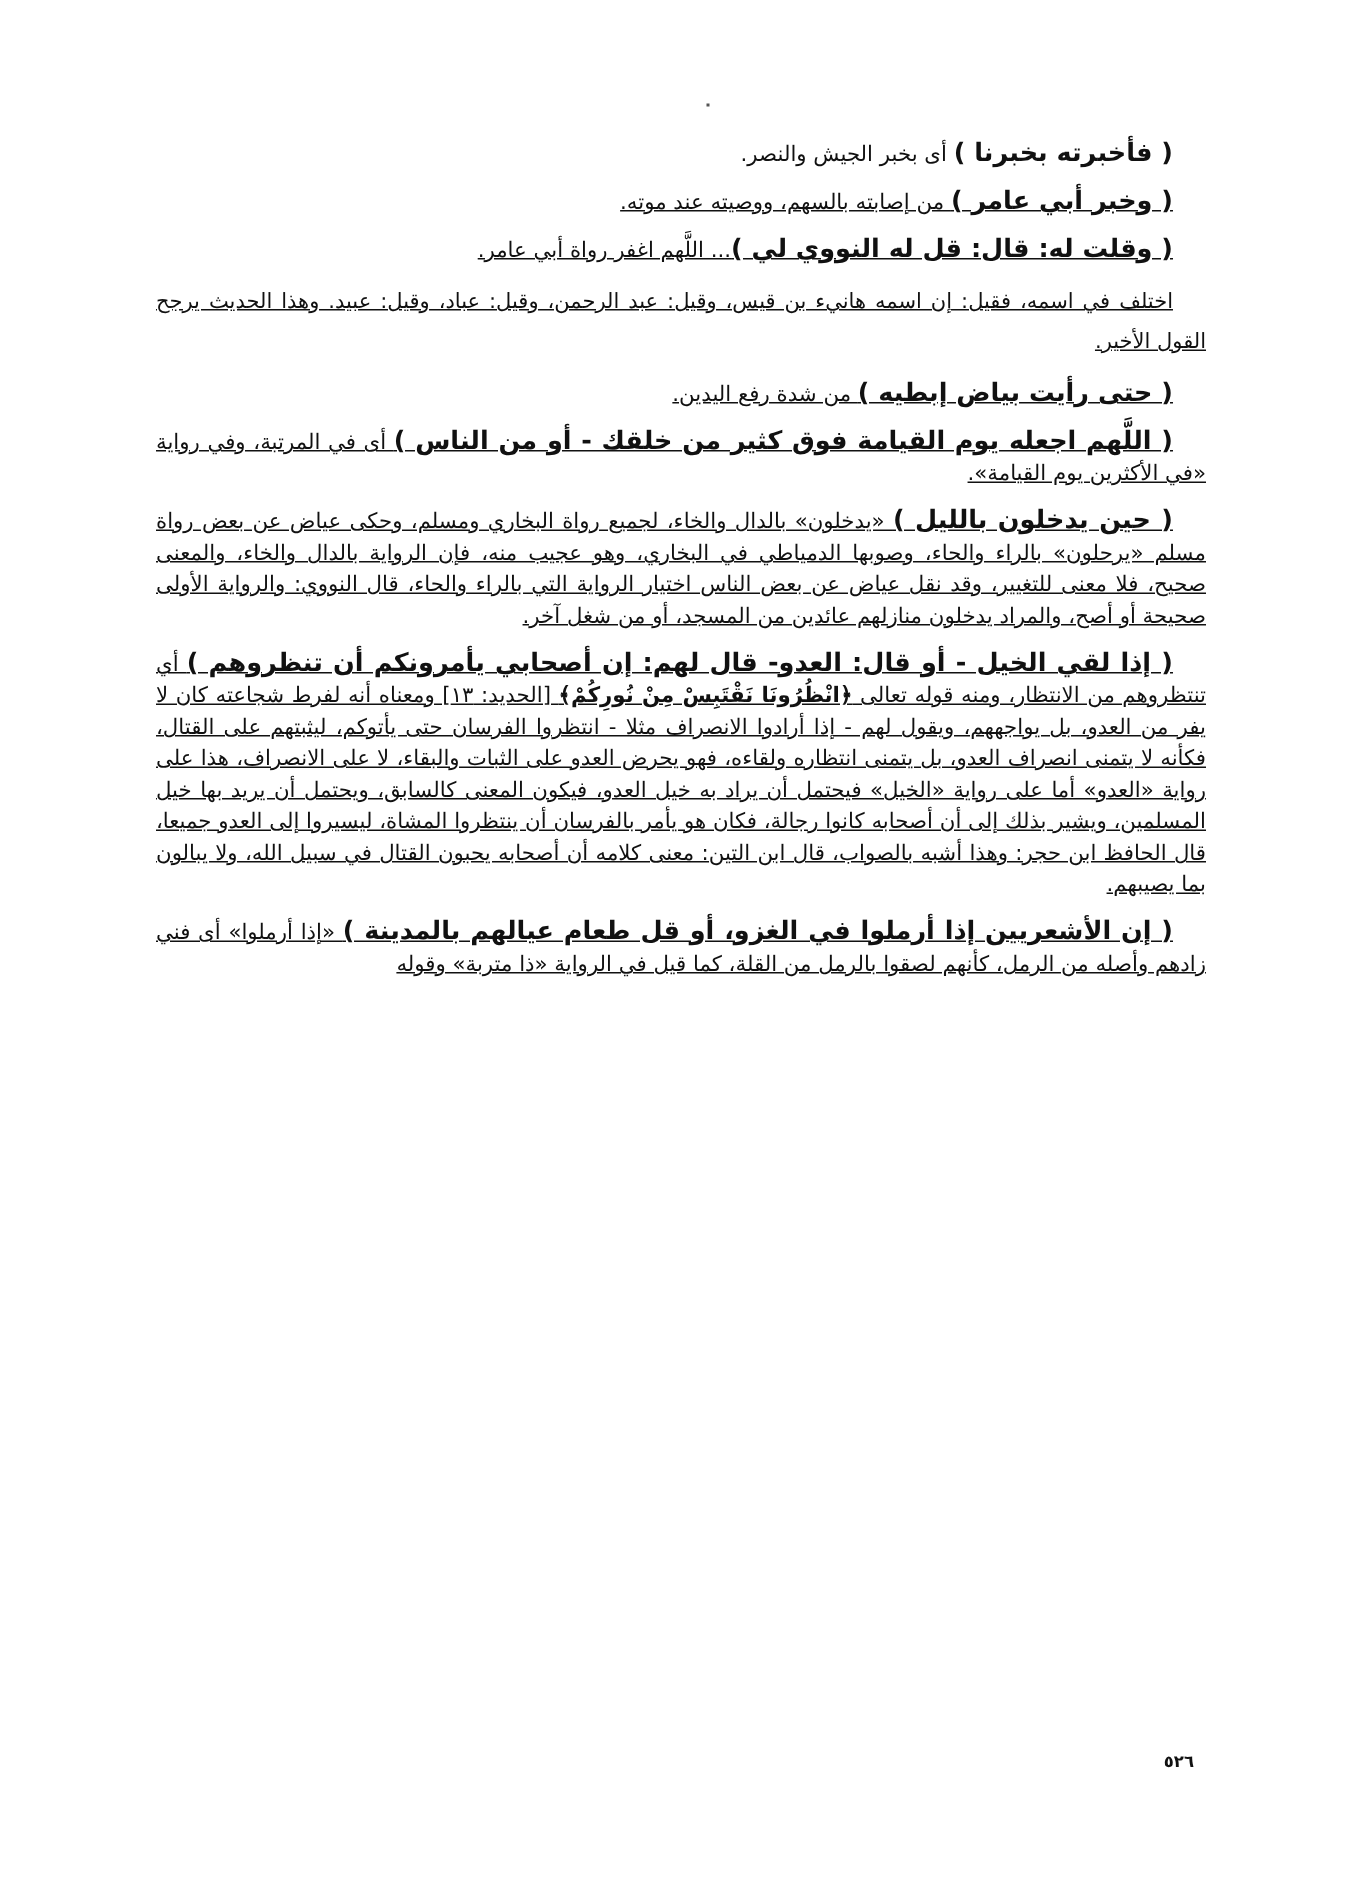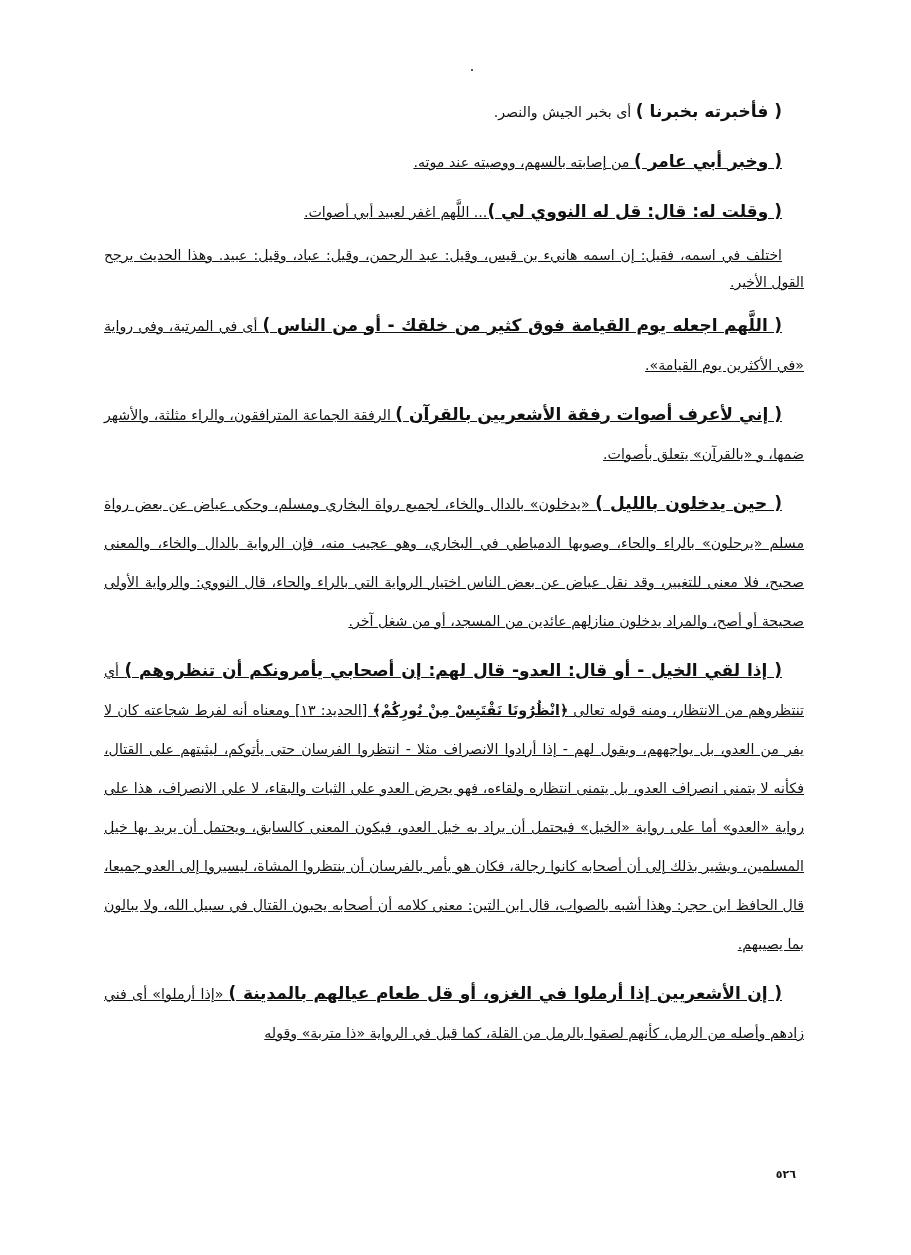--- a/index.html
+++ b/index.html
@@ -5,21 +5,21 @@
     html, body { margin: 0; padding: 0; background: #ffffff; }
     body {
       width: 911px; height: 1255px; position: relative; overflow: hidden;
       font-family: "DejaVu Sans", "Liberation Sans", sans-serif;
       color: #111111;
     }
     .page {
       position: absolute; left: 104px; top: 92px; width: 700px;
       direction: rtl; text-align: justify;
     }
-    .para { margin: 0; font-size: 14.2px; line-height: 39px; }
+    .para { margin: 0; font-size: 14.2px; line-height: 21px; }
     .para .head { font-weight: bold; font-size: 17px; }
     .para.indent { text-indent: 22px; }
     .p1 { margin-top: 0; }
     .gap-s { margin-top: 10px; text-decoration: underline; }
     .gap-m { margin-top: 14px; }
     .small { font-size: 14px; line-height: 27px; }
     .quran { font-weight: bold; }
     .page-number {
       position: absolute; left: 746px; top: 1168px; width: 50px;
       direction: rtl; text-align: right; font-size: 11px; font-weight: bold;
@@ -32,30 +32,30 @@
 <div class="speck"></div>
 
 <div class="page">
   <p class="para indent p1">
     <span class="head">( فأخبرته بخبرنا )</span><span> أى بخبر الجيش والنصر.</span>
   </p>
   <p class="para indent gap-s">
     <span class="head">( وخبر أبي عامر )</span><span> من إصابته بالسهم، ووصيته عند موته.</span>
   </p>
   <p class="para indent gap-s">
-    <span class="head">( وقلت له: قال: قل له النووي لي )</span><span>... اللَّهم اغفر لعبيد أبي أصوات.</span>
+    <span class="head">( وقلت له: قال: قل له النووي لي )</span><span>... اللَّهم اغفر رواة أبي عامر.</span>
   </p>
   <p class="para indent small gap-s">
     <span>اختلف في اسمه، فقيل: إن اسمه هانيء بن قيس، وقيل: عبد الرحمن، وقيل: عباد، وقيل: عبيد. وهذا الحديث يرجح القول الأخير.</span>
   </p>
   <p class="para indent gap-s">
-    <span class="head">( اللَّهم اجعله يوم القيامة فوق كثير من خلقك - أو من الناس )</span><span> أى في المرتبة، وفي رواية «في الأكثرين يوم القيامة».</span>
+    <span class="head">( حتى رأيت بياض إبطيه )</span><span> من شدة رفع اليدين.</span>
   </p>
   <p class="para indent gap-s">
-    <span class="head">( إني لأعرف أصوات رفقة الأشعريين بالقرآن )</span><span> الرفقة الجماعة المترافقون، والراء مثلثة، والأشهر ضمها، و «بالقرآن» يتعلق بأصوات.</span>
+    <span class="head">( اللَّهم اجعله يوم القيامة فوق كثير من خلقك - أو من الناس )</span><span> أى في المرتبة، وفي رواية «في الأكثرين يوم القيامة».</span>
   </p>
   <p class="para indent gap-s">
     <span class="head">( حين يدخلون بالليل )</span><span> «يدخلون» بالدال والخاء، لجميع رواة البخاري ومسلم، وحكى عياض عن بعض رواة مسلم «يرحلون» بالراء والحاء، وصوبها الدمياطي في البخاري، وهو عجيب منه، فإن الرواية بالدال والخاء، والمعنى صحيح، فلا معنى للتغيير، وقد نقل عياض عن بعض الناس اختيار الرواية التي بالراء والحاء، قال النووي: والرواية الأولى صحيحة أو أصح، والمراد يدخلون منازلهم عائدين من المسجد، أو من شغل آخر.</span>
   </p>
   <p class="para indent gap-s">
     <span class="head">( إذا لقي الخيل - أو قال: العدو- قال لهم: إن أصحابي يأمرونكم أن تنظروهم )</span><span> أي تنتظروهم من الانتظار، ومنه قوله تعالى </span><span class="quran">﴿انْظُرُونَا نَقْتَبِسْ مِنْ نُورِكُمْ﴾</span><span> [الحديد: ١٣] ومعناه أنه لفرط شجاعته كان لا يفر من العدو، بل يواجههم، ويقول لهم - إذا أرادوا الانصراف مثلا - انتظروا الفرسان حتى يأتوكم، ليثبتهم على القتال، فكأنه لا يتمنى انصراف العدو، بل يتمنى انتظاره ولقاءه، فهو يحرض العدو على الثبات والبقاء، لا على الانصراف، هذا على رواية «العدو» أما على رواية «الخيل» فيحتمل أن يراد به خيل العدو، فيكون المعنى كالسابق، ويحتمل أن يريد بها خيل المسلمين، ويشير بذلك إلى أن أصحابه كانوا رجالة، فكان هو يأمر بالفرسان أن ينتظروا المشاة، ليسيروا إلى العدو جميعا، قال الحافظ ابن حجر: وهذا أشبه بالصواب، قال ابن التين: معنى كلامه أن أصحابه يحبون القتال في سبيل الله، ولا يبالون بما يصيبهم.</span>
   </p>
   <p class="para indent gap-s">
     <span class="head">( إن الأشعريين إذا أرملوا في الغزو، أو قل طعام عيالهم بالمدينة )</span><span> «إذا أرملوا» أى فني زادهم وأصله من الرمل، كأنهم لصقوا بالرمل من القلة، كما قيل في الرواية «ذا متربة» وقوله</span>
   </p>

